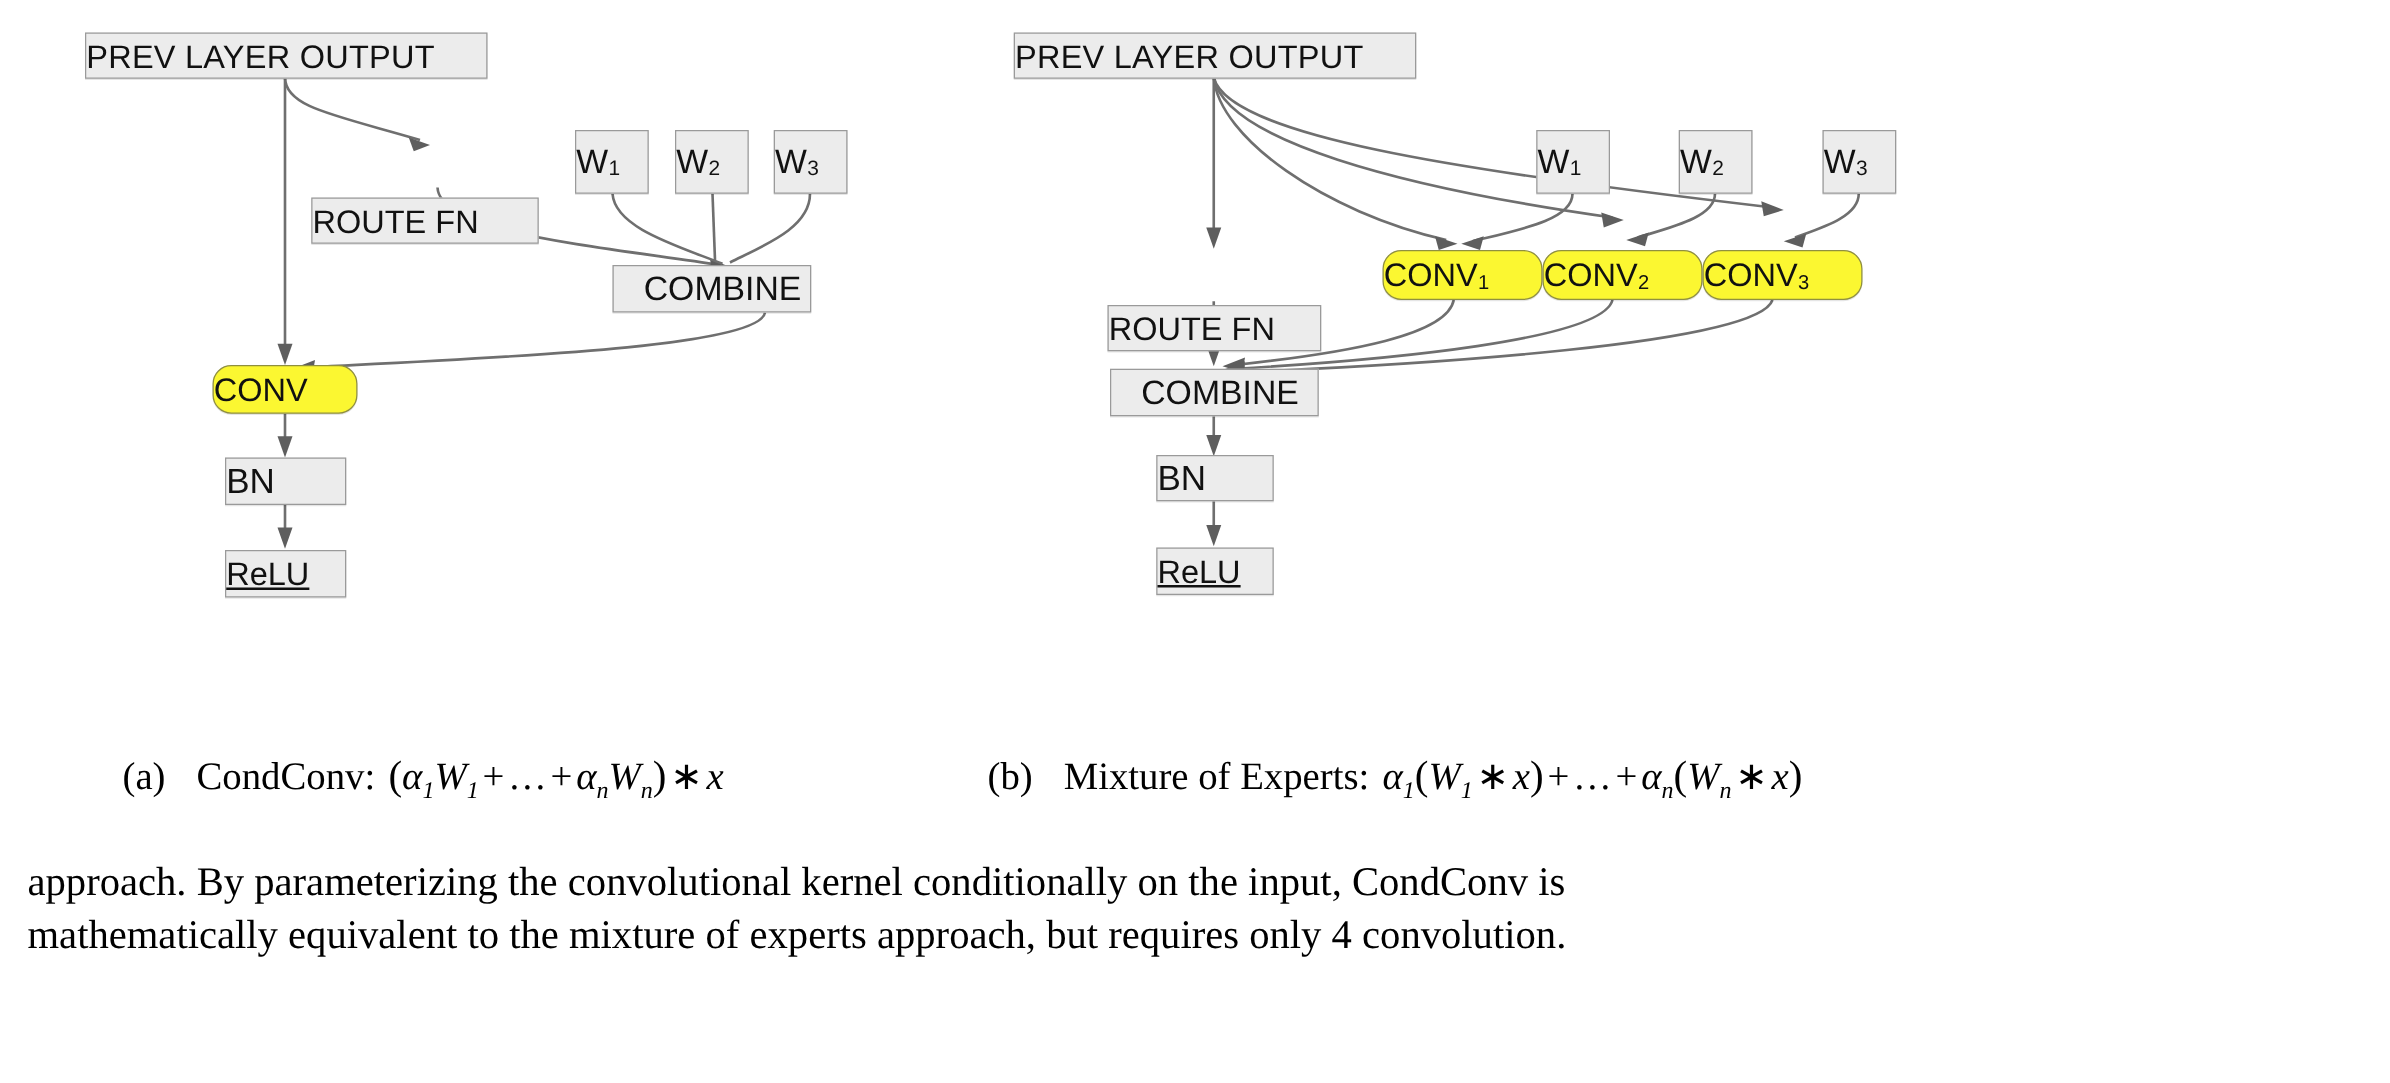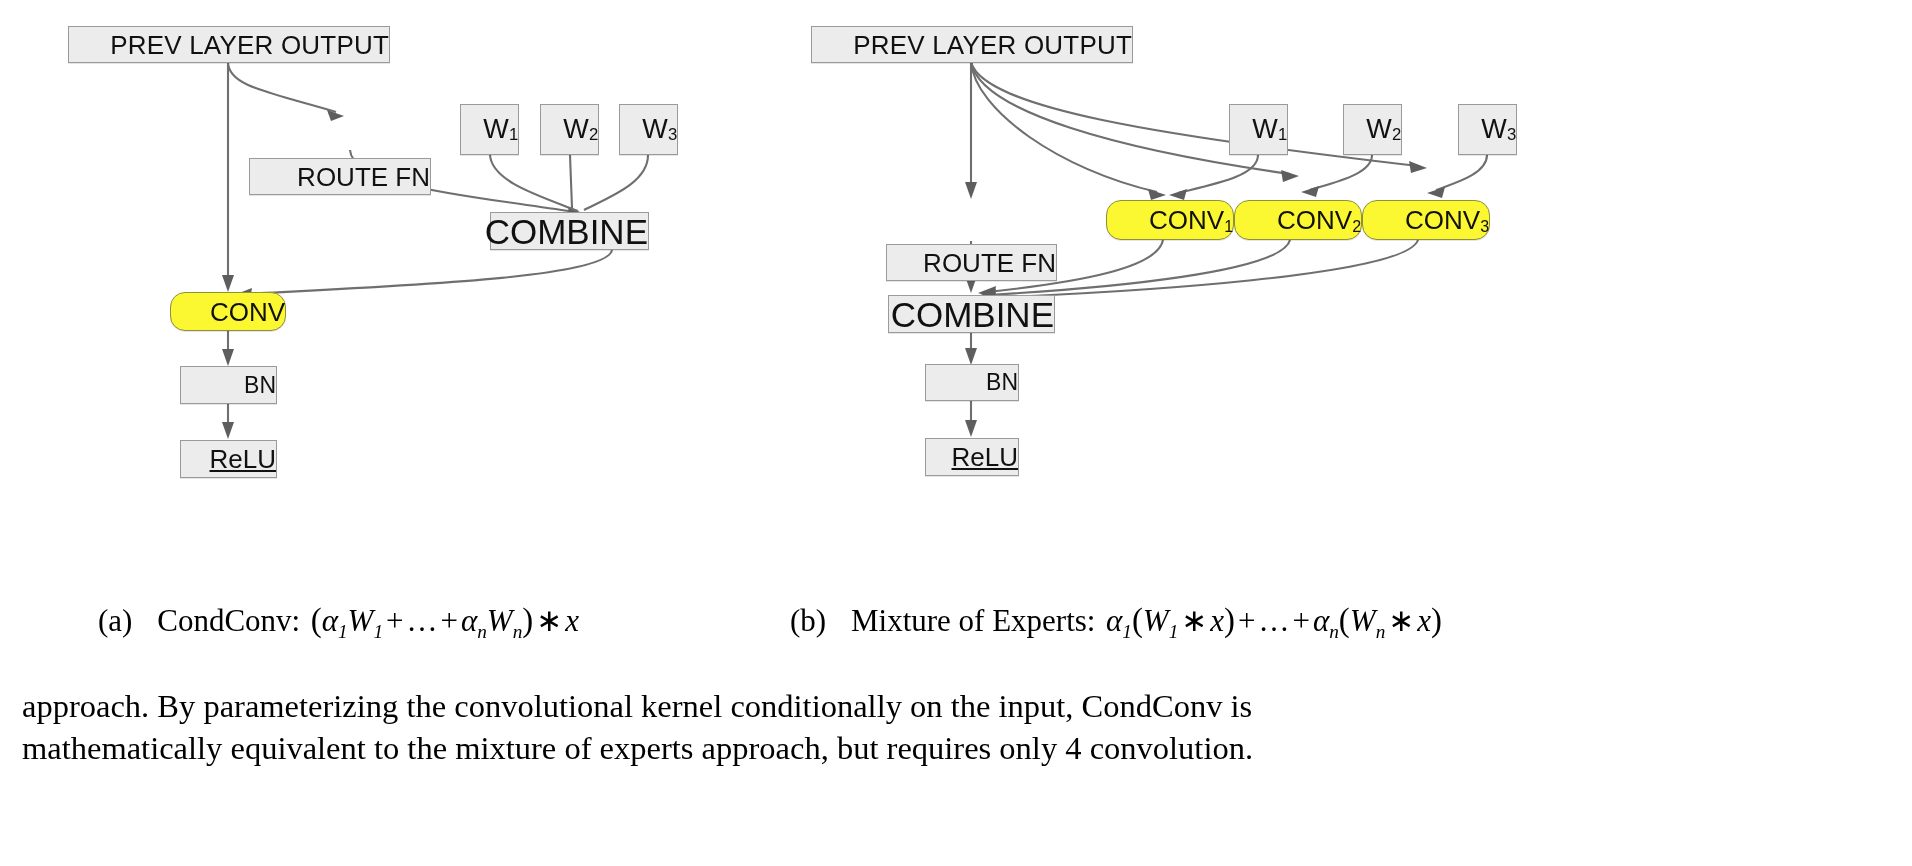--- a/index.html
+++ b/index.html
@@ -15,41 +15,41 @@
   
   .node{
     position:absolute;
     box-sizing:border-box;
     border:1px solid #9a9a9a;
     background:#ececec;
     font-family:"Liberation Sans", sans-serif;
     color:#111;
     display:flex;
     align-items:center;
-    justify-content:flex-end;
+    justify-content:flex-start;
     white-space:nowrap;
     line-height:1;
     box-shadow:0 1px 0 rgba(0,0,0,0.10);
   }
   .node.yellow{background:#fbf731;border-color:#8f8f40;border-radius:15px;}
   .node .lbl{display:inline-block;}
   .node sub{
     font-size:0.62em;
     vertical-align:baseline;
     position:relative;
     top:0.36em;
     left:0.02em;
   }
 
   
   .n-prev{font-size:26px;letter-spacing:.2px;}
   .n-route{font-size:26px;margin-top:40px;}
-  .n-combine{font-size:35px;}
+  .n-combine{font-size:27px;padding-left:24px;}
   .n-conv{font-size:26px;}
-  .n-bn{font-size:23px;}
+  .n-bn{font-size:28px;}
   .n-relu{font-size:26px;text-decoration:underline;}
   .n-w{font-size:27px;}
 
   
   svg.edges{position:absolute;left:0;top:0;width:1912px;height:866px;pointer-events:none;}
   svg.edges path{fill:none;stroke:#6f6f6f;stroke-width:2.1;}
   svg.edges .head{fill:#5e5e5e;stroke:none;}
 
   
   .subcap{

